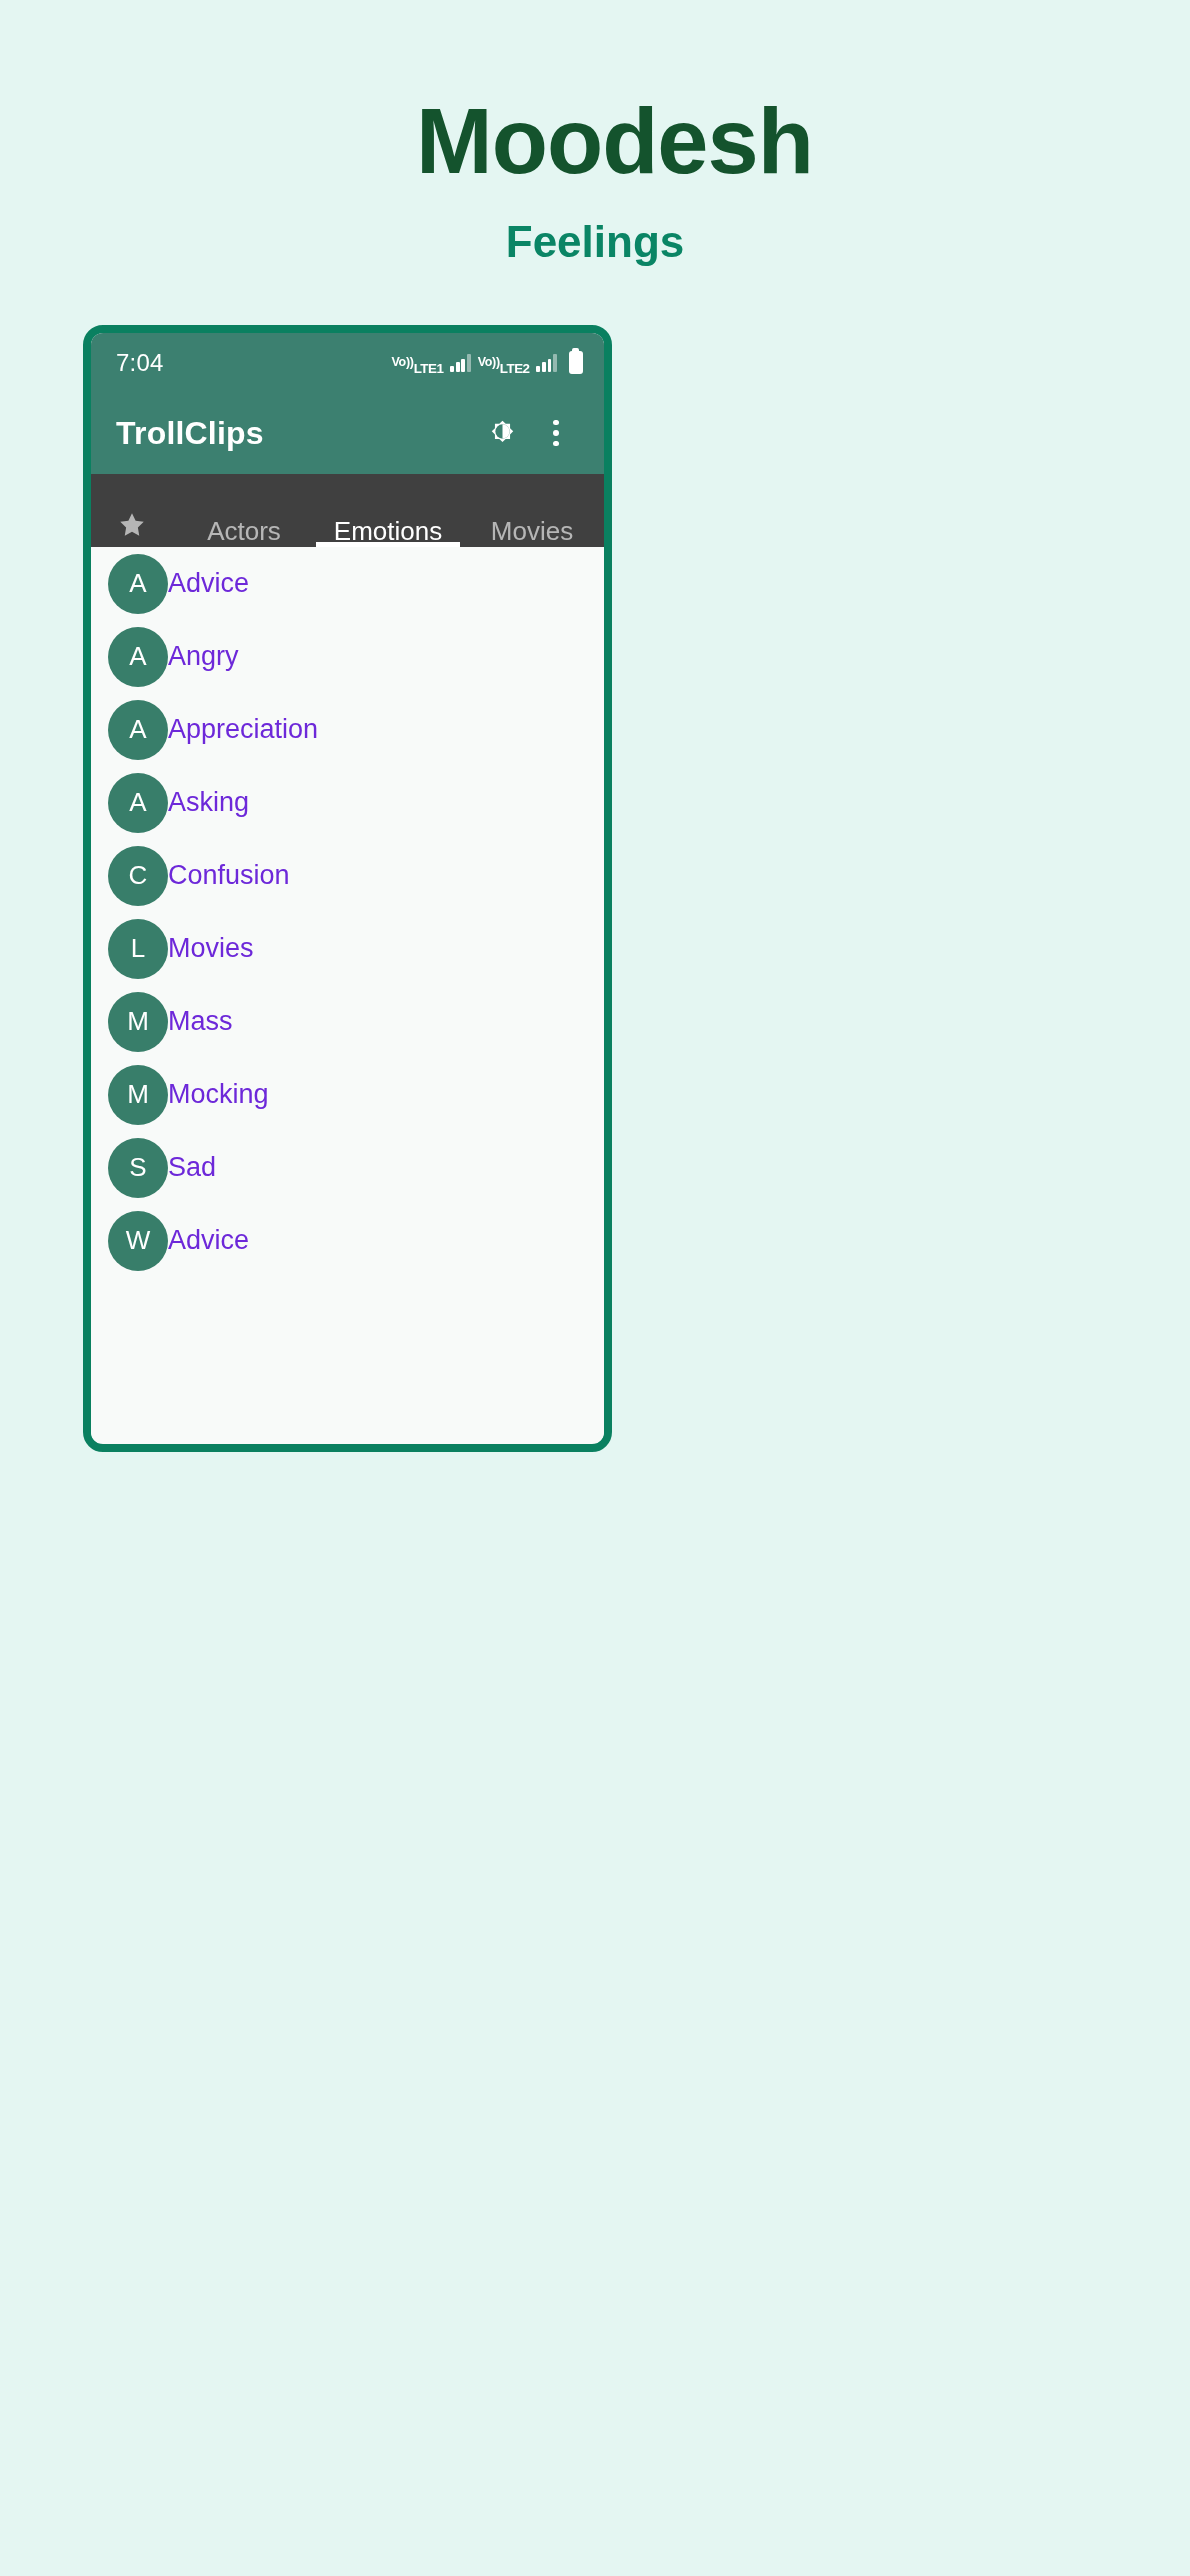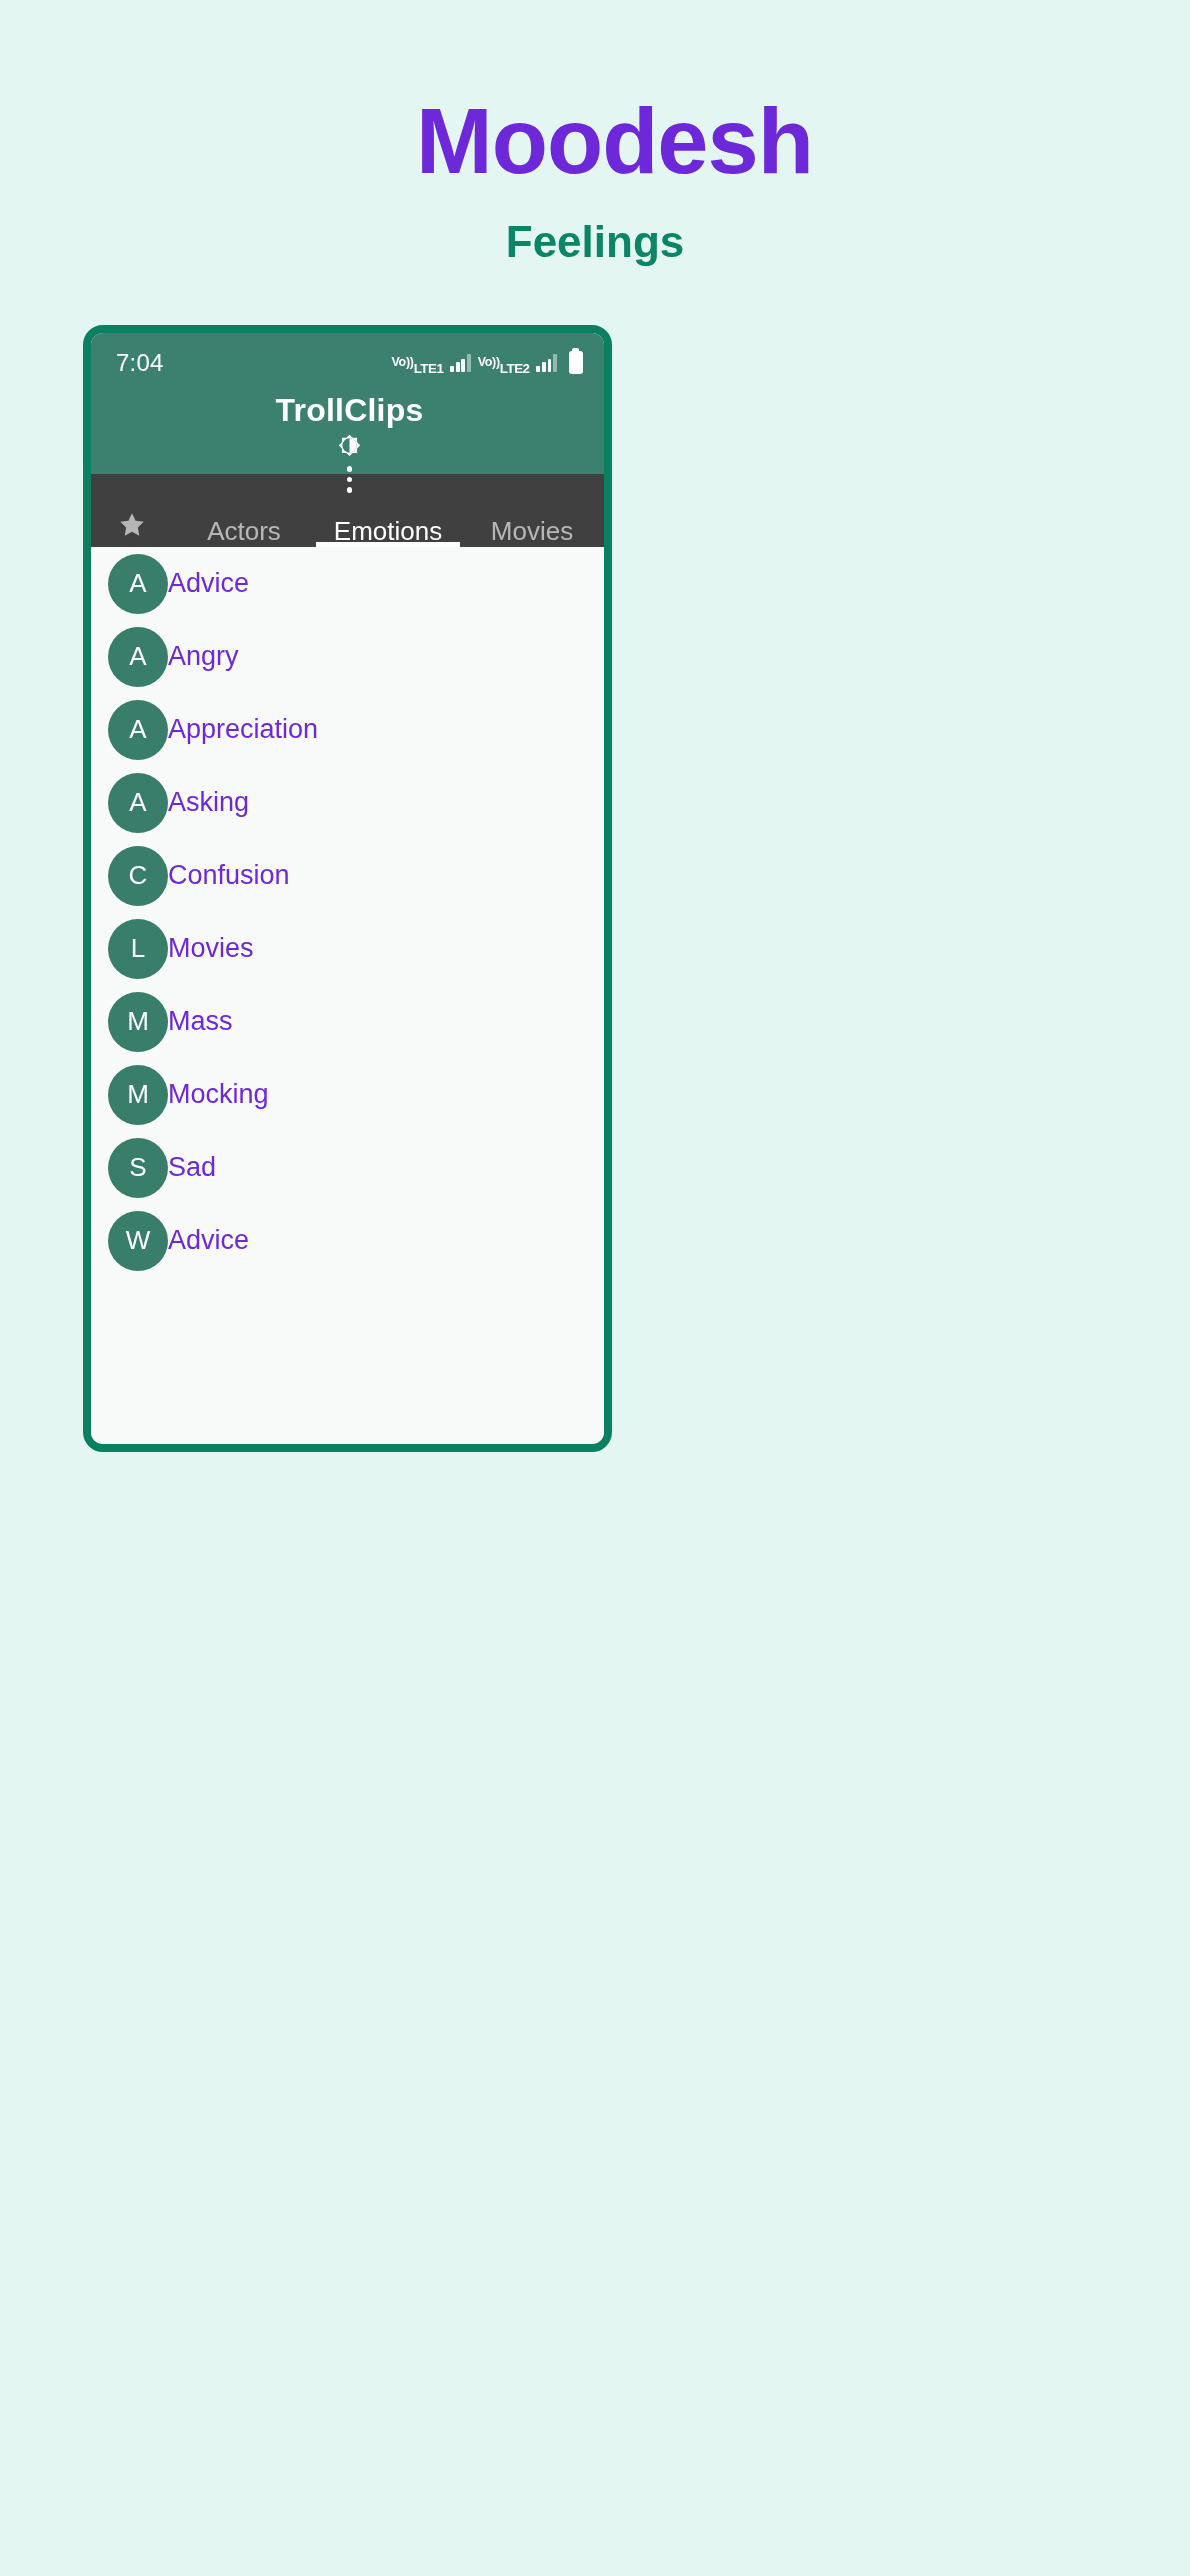--- a/index.html
+++ b/index.html
@@ -22,21 +22,21 @@
     left: 0;
     width: 1190px;
     text-align: center;
   }
   .promo-title {
     margin: 0;
     padding-top: 92px;
     font-size: 92px;
     font-weight: 700;
     letter-spacing: -1px;
-    color: #6d28d9;
+    color: #14532d;
     line-height: 1.08;
     padding-left: 39px;
   }
   .promo-subtitle {
     margin: 0;
     padding-top: 25px;
     font-size: 44px;
     font-weight: 600;
     color: #0a8565;
     line-height: 1.2;
@@ -130,21 +130,20 @@
   }
 
   
   .app-bar {
     height: 82px;
     background: #3c8070;
     display: flex;
     align-items: center;
     padding: 0 21px 0 25px;
     box-sizing: border-box;
-    flex-direction: column;
   }
   .app-title {
     color: #ffffff;
     font-size: 32px;
     font-weight: 700;
     flex: 1;
     letter-spacing: 0.2px;
   }
   .appbar-action {
     width: 54px;

